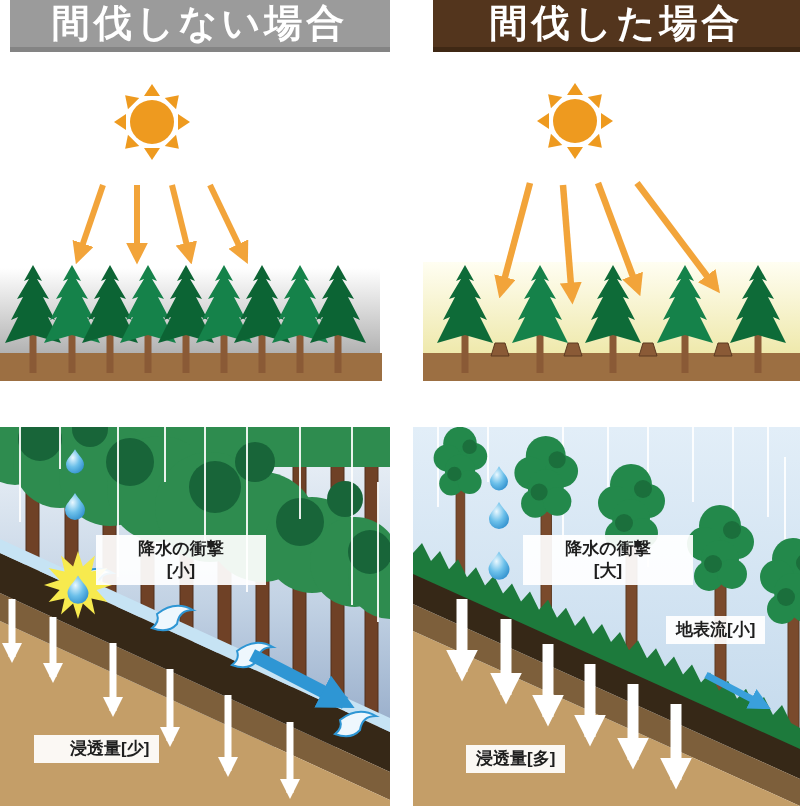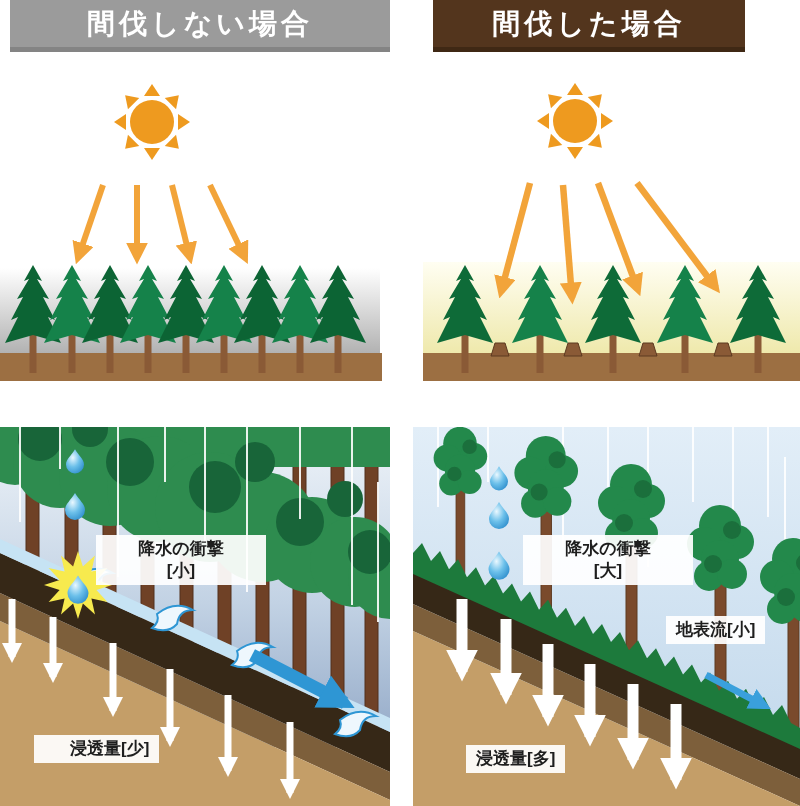--- a/index.html
+++ b/index.html
@@ -2,24 +2,24 @@
 <html><head>
 <meta charset="utf-8">
 <style>
   html,body{margin:0;padding:0;}
   body{
     width:800px;height:806px;position:relative;background:#ffffff;
     font-family:"Liberation Sans","DejaVu Sans",sans-serif;overflow:hidden;
   }
   .hdr{
     position:absolute;top:0;height:47px;line-height:47px;text-align:center;
-    color:#fff;font-size:28px;font-weight:700;letter-spacing:4px;
+    color:#fff;font-size:38px;font-weight:700;letter-spacing:4px;
   }
   #hdr-left{left:10px;width:380px;background:#9b9b9b;border-bottom:5px solid #848484;}
-  #hdr-right{left:433px;width:312px;background:#53351d;border-bottom:5px solid #3f2814;}
+  #hdr-right{left:433px;width:367px;background:#53351d;border-bottom:5px solid #3f2814;}
   .panel{position:absolute;overflow:hidden;}
   #top-left{left:0;top:60px;width:390px;height:331px;}
   #top-right{left:413px;top:60px;width:387px;height:331px;}
   #bot-left{left:0;top:427px;width:390px;height:379px;}
   #bot-right{left:413px;top:427px;width:387px;height:379px;}
   .lbl{
     position:absolute;background:rgba(255,255,255,0.93);color:#1e1e1e;
     font-size:17px;font-weight:700;line-height:1.3;padding:3px 10px;
     white-space:nowrap;text-align:center;
   }

